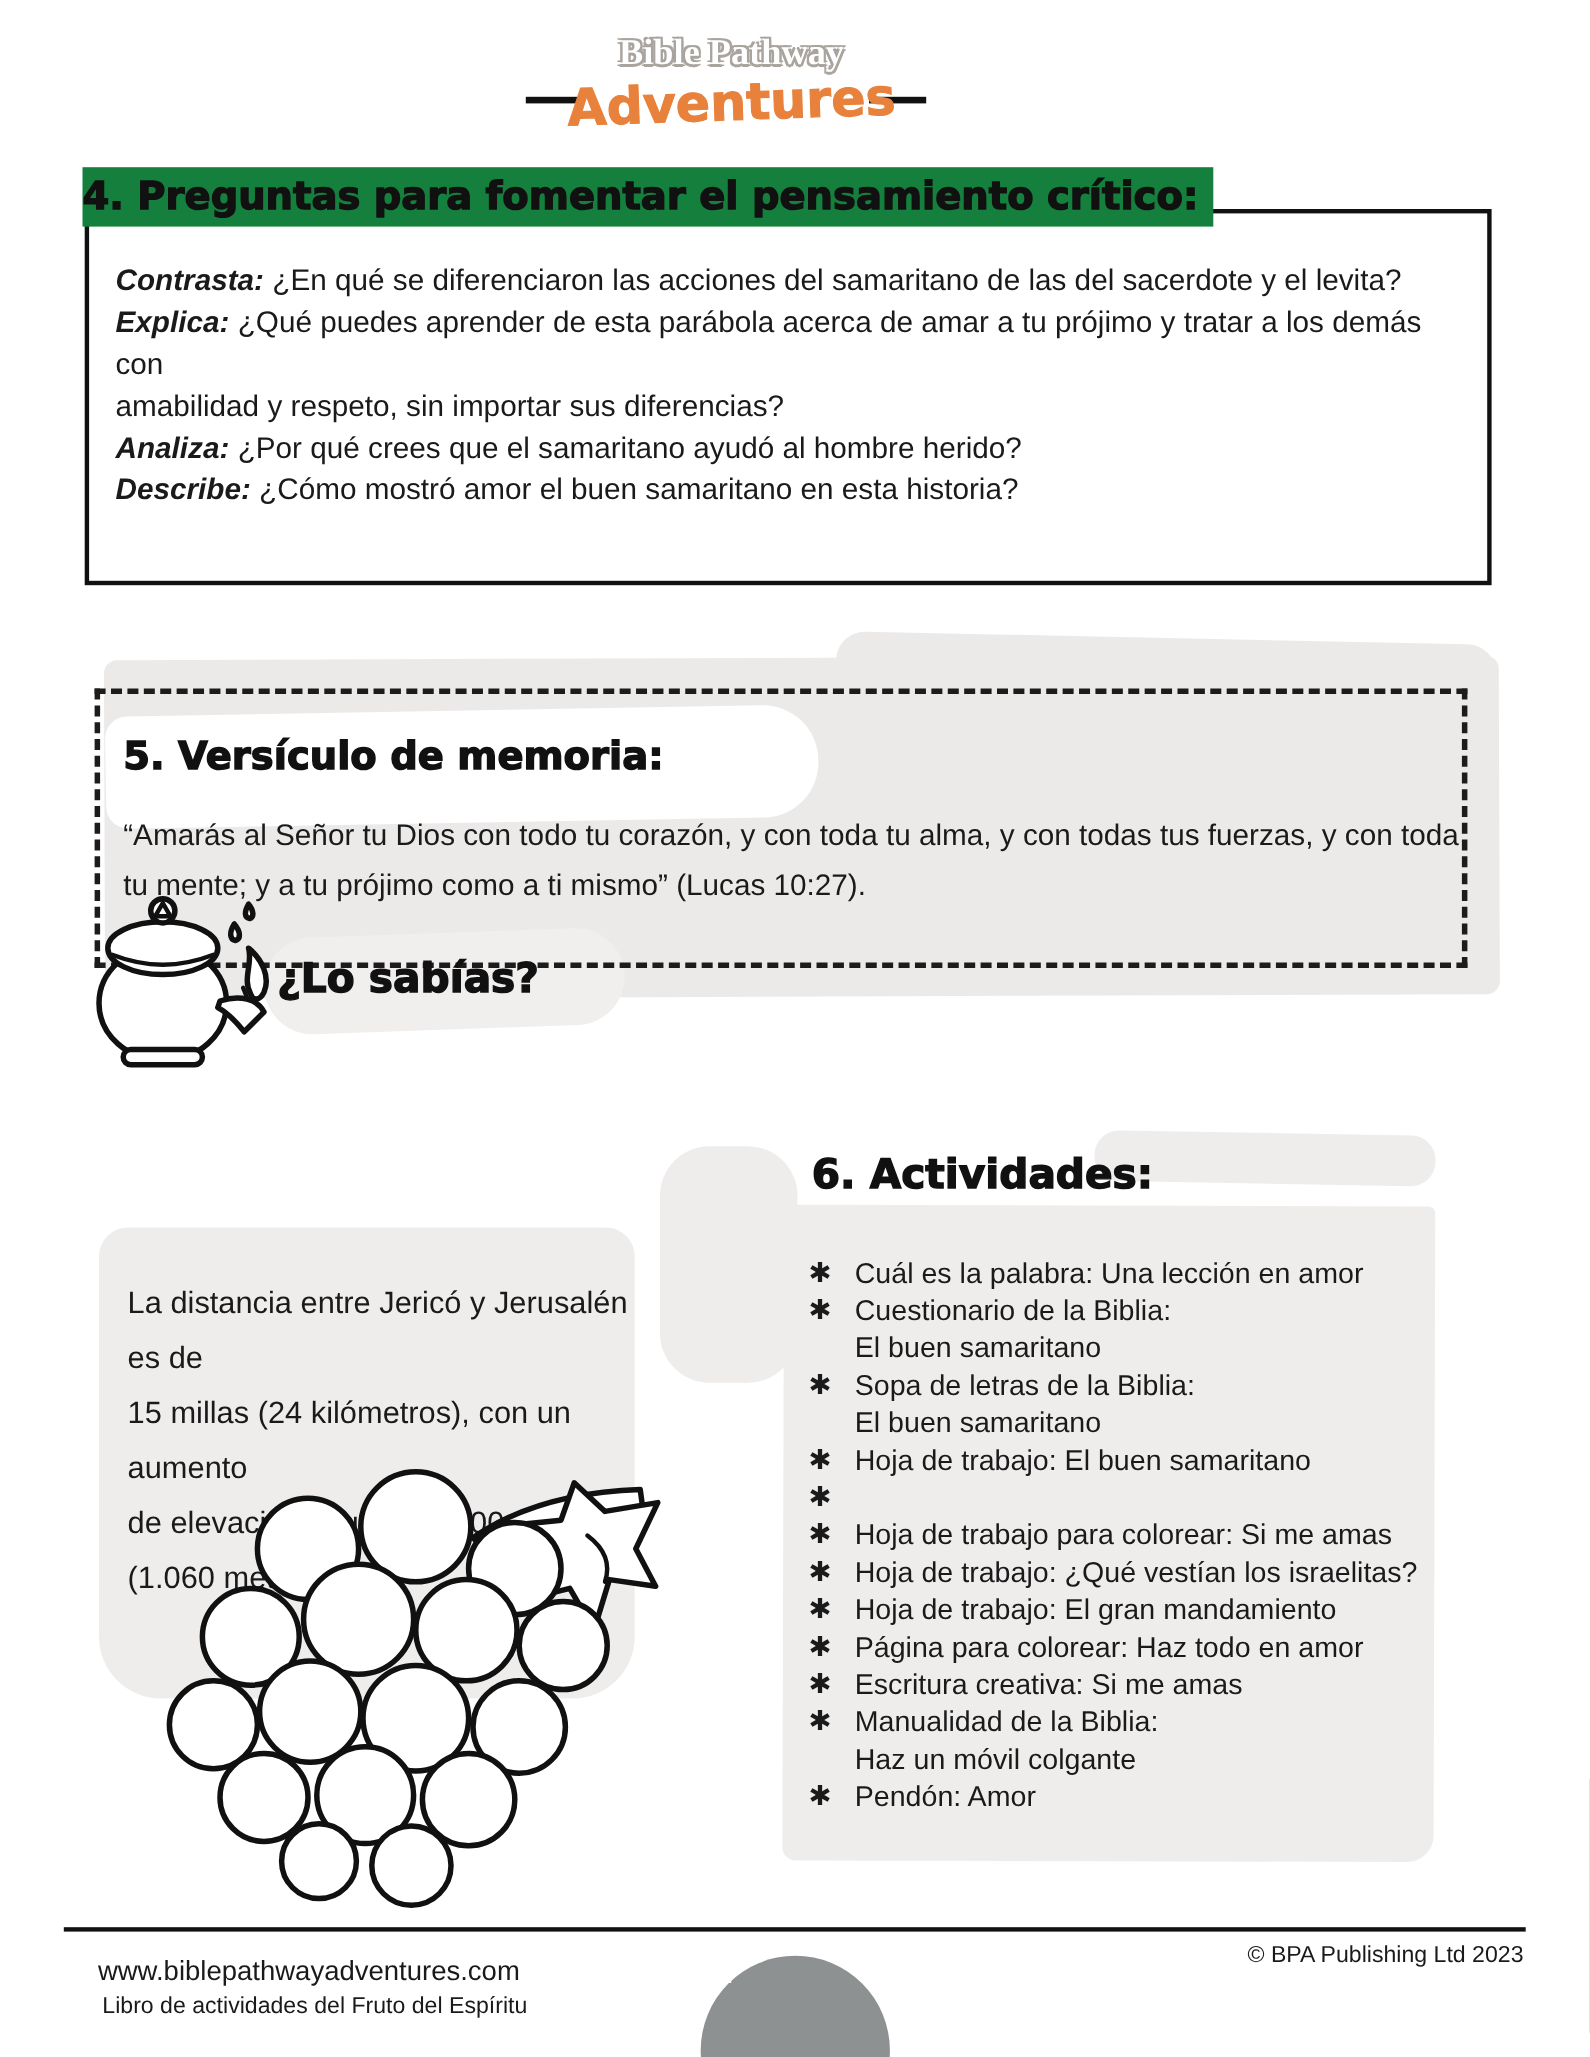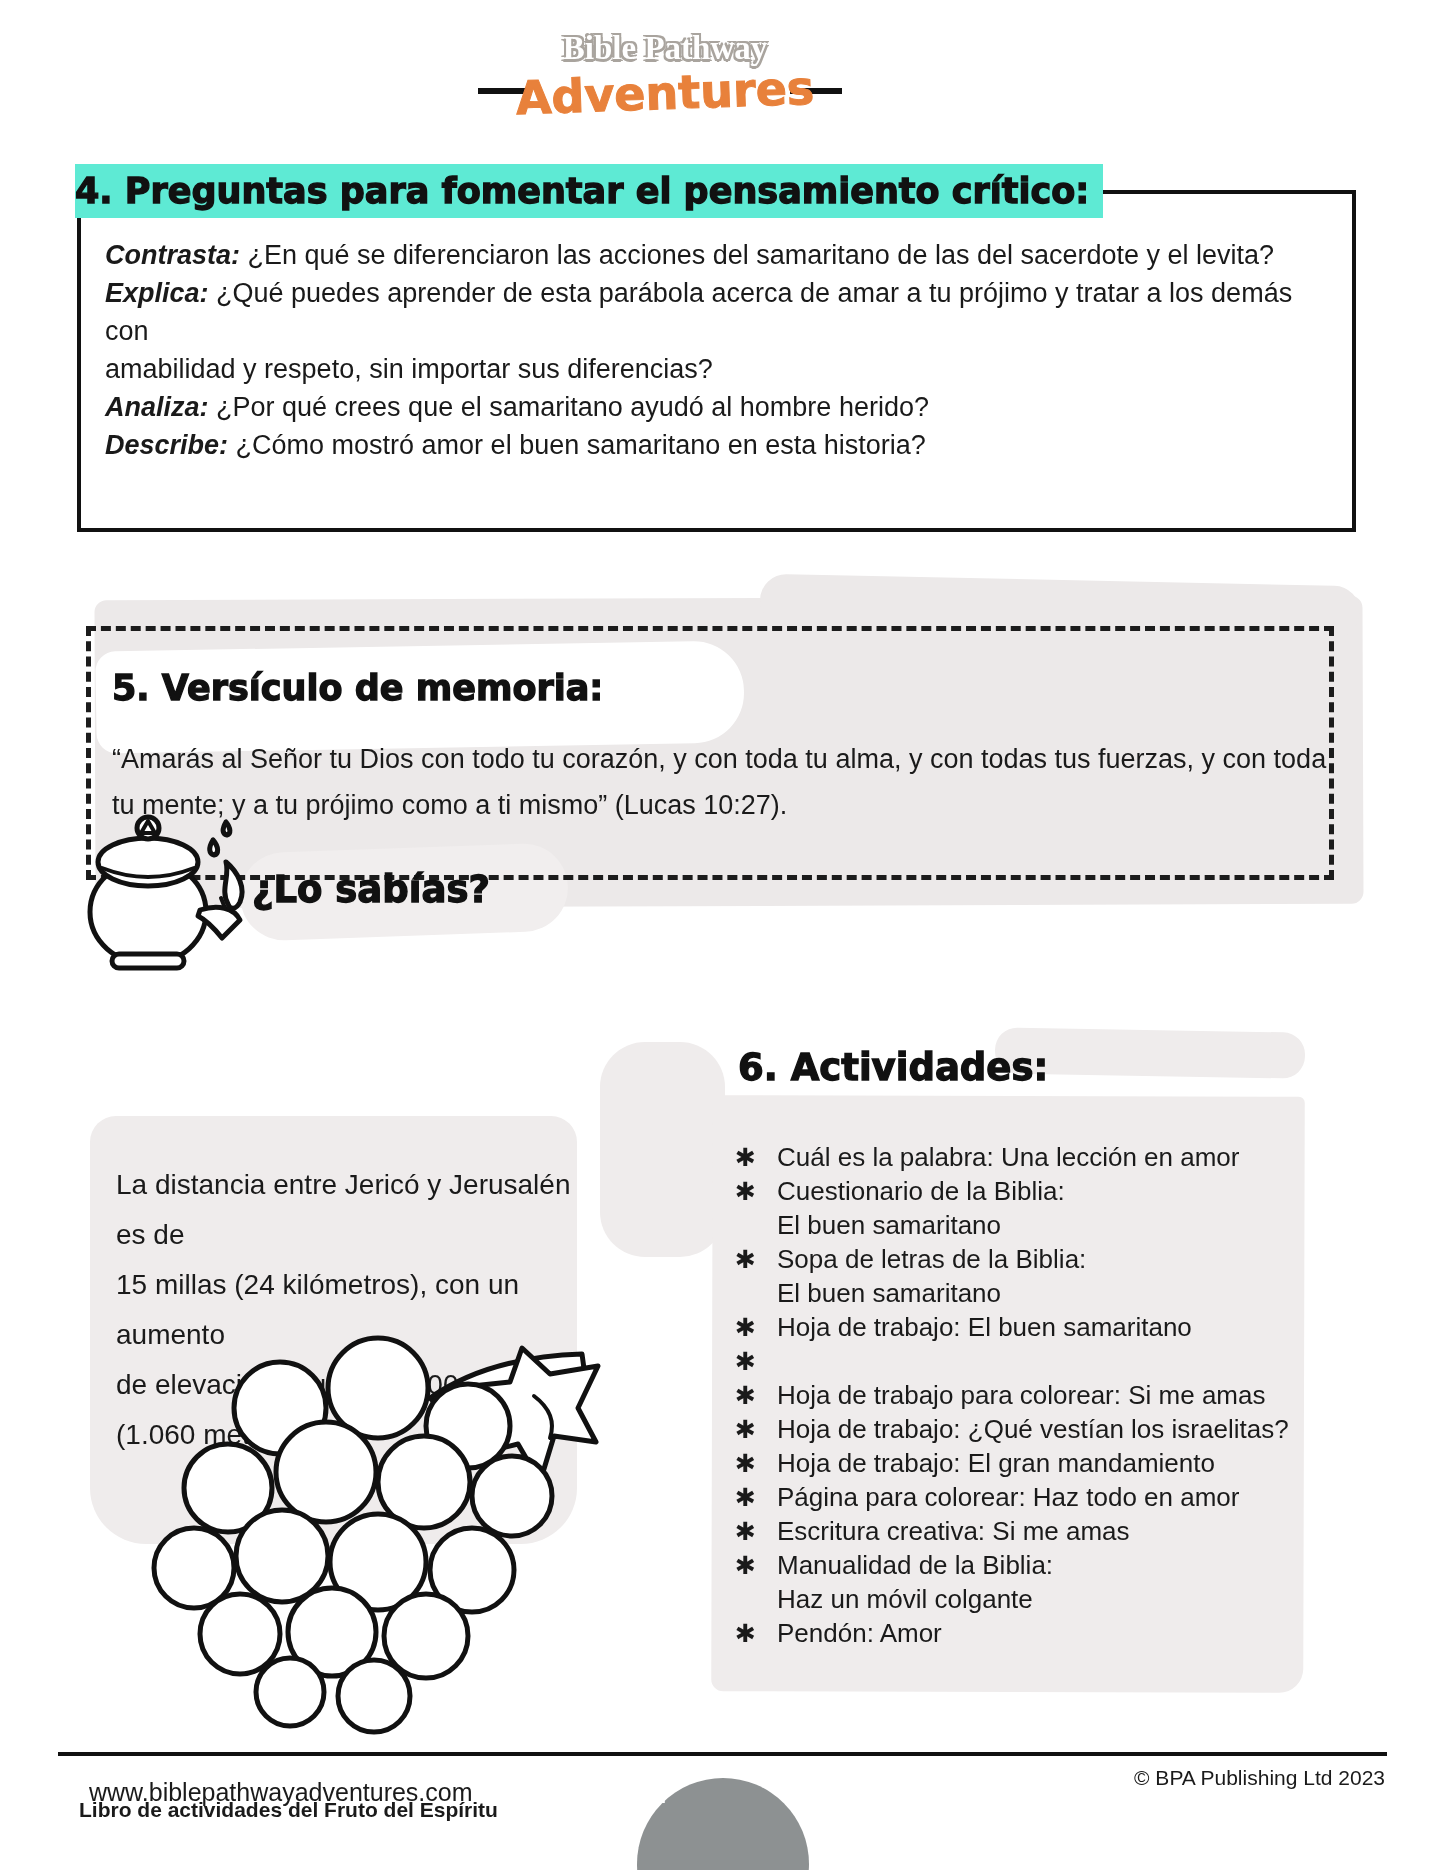--- a/index.html
+++ b/index.html
@@ -30,22 +30,22 @@
   .dash{height:6px;background:#111;top:88px;}
   .dash-left{left:478px;width:52px;}
   .dash-right{left:790px;width:52px;}
 
   
   .q-box{
     left:77px;top:190px;width:1279px;height:342px;
     border:4px solid #111;box-sizing:border-box;z-index:1;
   }
   .s4-heading{
-    left:75px;top:164px;height:54px;line-height:54px;
-    padding:0 14px 0 0;background:#5eead4;font-size:35px;z-index:2;
+    left:75px;top:152px;height:54px;line-height:54px;
+    padding:0 14px 0 0;background:#15803d;font-size:35px;z-index:2;
   }
   .q-content{left:105px;top:236px;width:1215px;z-index:2;}
   .question{margin:0;font-size:27px;line-height:38px;}
   .qlabel{font-style:italic;font-weight:bold;}
   .qtext{white-space:pre-line;}
 
   
   .s5-bg{left:95px;top:598px;width:1268px;height:308px;background:#ECE9E9;border-radius:12px;transform:rotate(-0.2deg);}
   .s5-bg2{left:760px;top:580px;width:600px;height:52px;background:#ECE9E9;border-radius:26px;transform:rotate(1.2deg);}
   .s5-dash{left:86px;top:626px;width:1248px;height:254px;border:5px dashed #1c1c1c;box-sizing:border-box;z-index:1;}
@@ -67,21 +67,21 @@
   .s6-panel{left:712px;top:1096px;width:592px;height:596px;background:#EFECEC;border-radius:6px 6px 24px 12px;transform:rotate(0.15deg);}
   .s6-heading{left:738px;top:1046px;font-size:37px;z-index:2;}
   .activities{left:735px;top:1140px;width:575px;margin:0;padding:0;list-style:none;z-index:2;position:absolute;}
   .activities li{display:flex;margin:0;}
   .bullet{width:42px;flex:0 0 42px;font-size:25px;line-height:34px;font-weight:bold;}
   .itext{font-size:26px;line-height:34px;white-space:pre-line;}
 
   
   .footer-line{left:58px;top:1752px;width:1329px;height:4px;background:#111;}
   .f-web{left:75px;top:1764px;margin:14px;font-size:25px;}
-  .f-book{left:75px;top:1794px;margin:4px;font-size:21px;font-weight:bold;}
+  .f-book{left:75px;top:1794px;margin:18px;font-size:21px;}
   .f-copy{left:985px;top:1766px;width:400px;margin:0;font-size:21px;text-align:right;}
   .page-badge{left:637px;top:1778px;width:172px;height:172px;background:#8D9192;border-radius:50%;}
   .page-badge span{display:block;margin-top:1px;color:#fff;font-weight:bold;font-size:27px;}
 
   svg .ink{stroke:#111;fill:#fff;stroke-width:5;stroke-linejoin:round;stroke-linecap:round;}
   svg .ink-line{stroke:#111;fill:none;stroke-width:4;stroke-linejoin:round;stroke-linecap:round;}
 </style>
 </head>
 <body>
 

